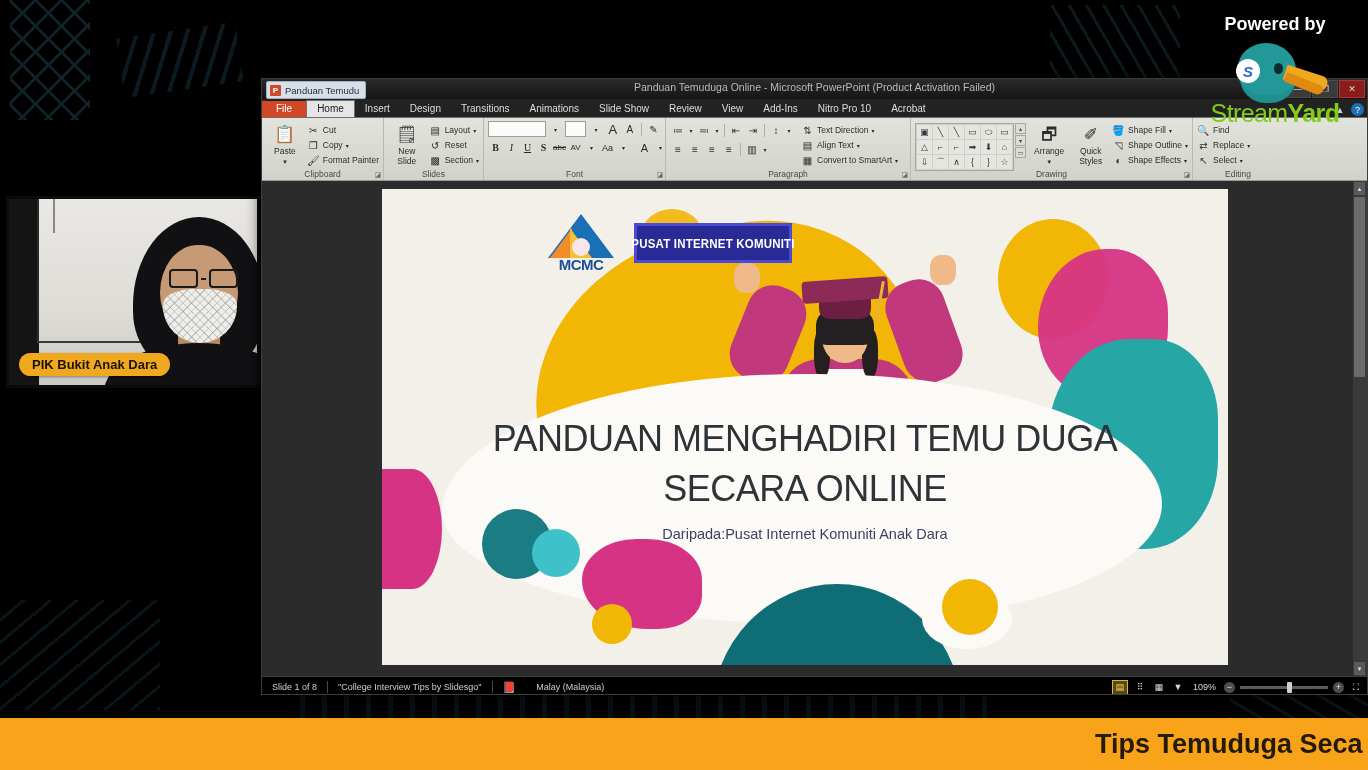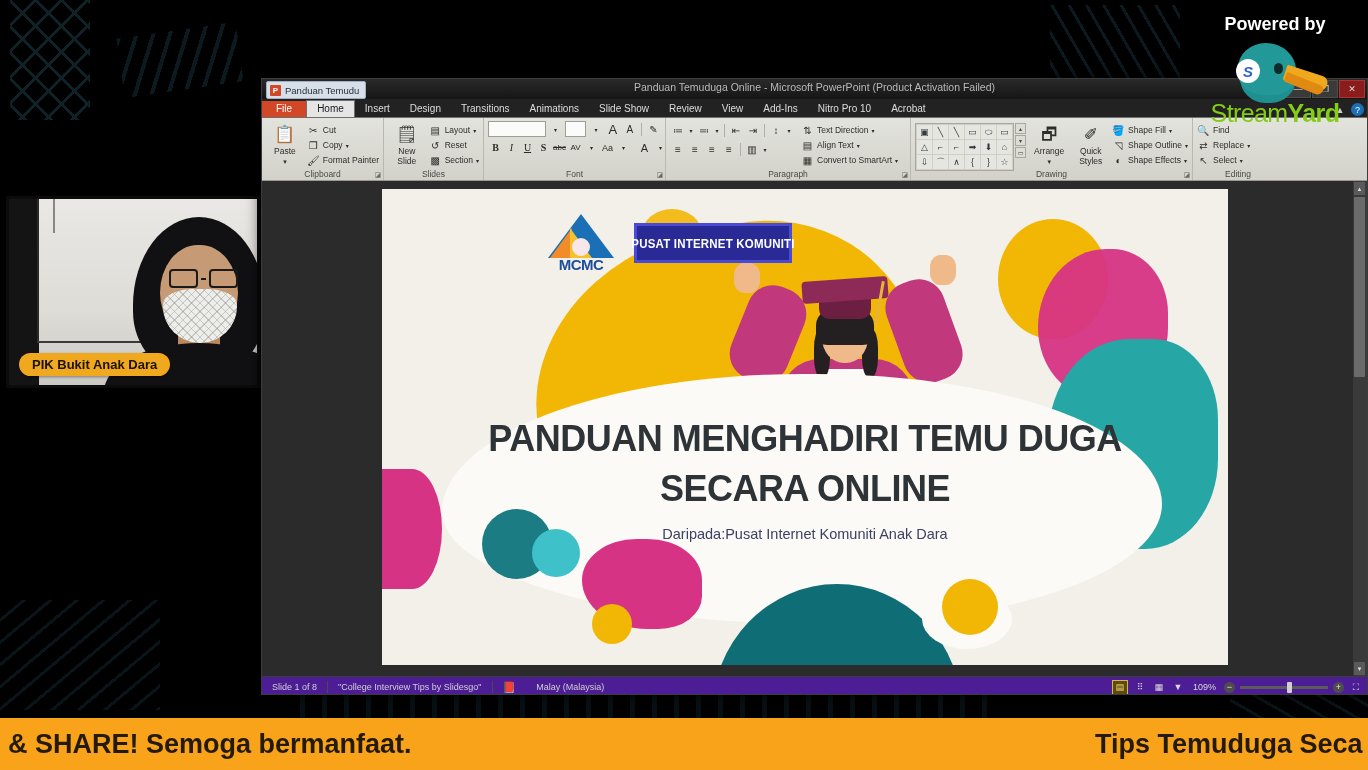--- a/index.html
+++ b/index.html
@@ -165,21 +165,21 @@
 
   
   .slide-area{position:relative;height:495px;background:#2b2b2b;}
   .slide{position:absolute;left:120px;top:8px;width:846px;height:476px;background:#f2f0e8;overflow:hidden;}
   .scrollbar{position:absolute;right:0;top:0;width:14px;height:100%;background:#3a3a3a;}
   .sb-thumb{position:absolute;left:1px;top:16px;width:11px;height:180px;background:#6b6b6b;border-radius:1px;}
   .sb-arrow{position:absolute;left:1px;width:11px;height:13px;background:#5a5a5a;color:#ddd;
             font-size:7px;display:flex;align-items:center;justify-content:center;}
 
   
-  .statusbar{position:relative;height:20px;background:#4c1d95;border-top:1px solid #3d3d3d;
+  .statusbar{position:relative;height:20px;background:#000000;border-top:1px solid #3d3d3d;
              display:flex;align-items:center;color:#cfcfcf;font-size:9px;}
   .st-item{padding:0 10px;white-space:nowrap;}
   .st-div{width:1px;height:12px;background:#4a4a4a;}
   .st-right{position:absolute;right:4px;display:flex;align-items:center;gap:5px;}
   .viewbtn{width:14px;height:13px;display:flex;align-items:center;justify-content:center;
            font-size:9px;color:#d9d9d9;}
   .viewbtn.active{background:#5a4a16;border:1px solid #e0b43a;color:#ffd76b;}
   .zoomslider{width:88px;height:3px;background:#5b5b5b;position:relative;}
   .zs-handle{position:absolute;left:47px;top:-4px;width:5px;height:11px;background:#cfcfcf;border-radius:1px;}
   .zcirc{width:11px;height:11px;border-radius:50%;background:#4d4d4d;color:#e6e6e6;font-size:9px;
@@ -248,21 +248,21 @@
   .mcmc-txt{position:absolute;left:0;top:42px;width:74px;text-align:center;
     font-size:15px;font-weight:bold;color:#1b4f9c;letter-spacing:-.5px;}
 
   .pik-badge{position:absolute;left:252px;top:34px;width:152px;height:34px;
     background:#2a2a96;border:3px solid #4a4ad8;display:flex;align-items:center;
     justify-content:center;}
   .pik-badge span{color:#fff;font-size:11.5px;font-weight:bold;letter-spacing:.2px;
     white-space:nowrap;transform:scaleY(1.15);}
 
   .sl-title{position:absolute;left:40px;top:225px;width:766px;text-align:center;
-    font-size:36px;font-weight:bold;color:#2e3338;line-height:50px;letter-spacing:-.5px;}
+    font-size:36px;font-weight:normal;color:#2e3338;line-height:50px;letter-spacing:-.5px;}
   .sl-sub{position:absolute;left:40px;top:335px;width:766px;text-align:center;
     font-size:14.5px;color:#3d3f63;line-height:20px;}
 
   
   #sy{position:absolute;right:18px;top:14px;width:150px;text-align:center;z-index:40;}
   .sy-powered{font-size:18px;color:#fff;font-weight:bold;margin-bottom:6px;}
   .sy-duck{position:relative;height:62px;}
   .duck-body{position:absolute;left:40px;top:6px;width:56px;height:56px;background:#1f8f8f;
     border-radius:50% 50% 45% 45%;}
   .duck-head{position:absolute;left:38px;top:2px;width:58px;height:52px;background:#239898;
@@ -670,17 +670,16 @@
       <div class="duck-head"></div>
       <div class="duck-beak"></div>
       <div class="duck-beak2"></div>
       <div class="duck-eye"></div>
       <div class="duck-s">S</div>
     </div>
     <div class="sy-name"><span>Stream</span><b>Yard</b></div>
   </div>
 
   <div id="ticker">
-    <div class="tk-left">&amp; SHARE! Semoga bermanfaat.</div>
     <div class="tk-right">Tips Temuduga Seca</div>
   </div>
 
 </div>
 
 </body></html>

